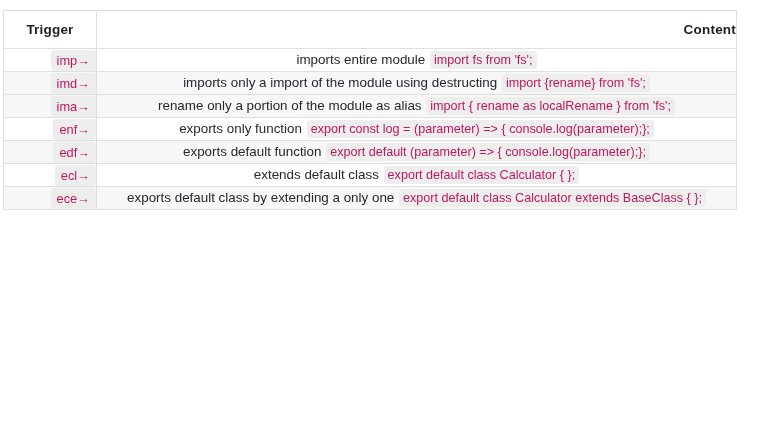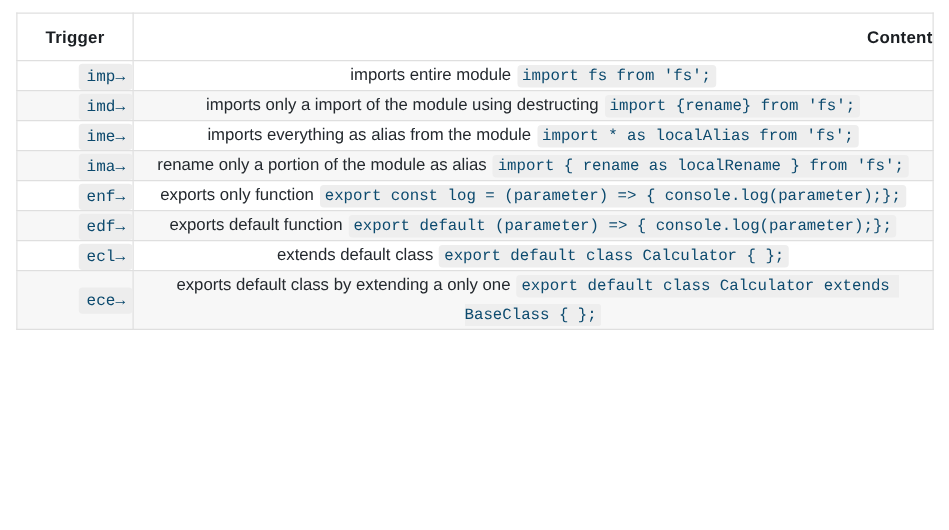--- a/index.html
+++ b/index.html
@@ -16,21 +16,21 @@
     overflow: hidden;
   }
   .page {
     position: relative;
     width: 759px;
     height: 424px;
     box-sizing: border-box;
   }
   .table-wrap {
     position: absolute;
-    left: 13px;
+    left: 3px;
     top: 10px;
     width: 733px;
   }
   table.snippet-table {
     border-collapse: collapse;
     width: 733px;
     table-layout: fixed;
     background: #ffffff;
     border: 1px solid #dcdcdc;
   }
@@ -64,26 +64,26 @@
   }
   td.content-cell {
     text-align: center;
     padding: 9px 12px 9px 13px;
     font-size: 13.4px;
     line-height: 22px;
     color: #24292e;
   }
   code.inline-code,
   code.trigger-code {
-    font-family: Liberation Mono, monospace;
+    font-family: Liberation Sans, sans-serif;
     font-size: 12.6px;
     background: #eeeeee;
     border-radius: 3px;
     padding: 2px 4px;
-    color: #0c4a6e;
+    color: #be185d;
     white-space: pre-wrap;
   }
   code.trigger-code {
     font-size: 12.8px;
     padding: 3px 6px;
     background: #ededed;
   }
   .prose {
     font-family: "Liberation Sans", sans-serif;
   }
@@ -107,24 +107,20 @@
       </thead>
       <tbody id="table-body">
           <tr class="row-odd">
             <td class="trigger-cell"><code class="trigger-code">imp→</code></td>
             <td class="content-cell"><span class="prose">imports entire module</span> <code class="inline-code">import fs from 'fs';</code></td>
           </tr>
           <tr class="row-even">
             <td class="trigger-cell"><code class="trigger-code">imd→</code></td>
             <td class="content-cell"><span class="prose">imports only a import of the module using destructing</span> <code class="inline-code">import {rename} from 'fs';</code></td>
           </tr>
-          <tr class="row-odd">
-            <td class="trigger-cell"><code class="trigger-code">ime→</code></td>
-            <td class="content-cell"><span class="prose">imports everything as alias from the module</span> <code class="inline-code">import * as localAlias from 'fs';</code></td>
-          </tr>
           <tr class="row-even">
             <td class="trigger-cell"><code class="trigger-code">ima→</code></td>
             <td class="content-cell"><span class="prose">rename only a portion of the module as alias</span> <code class="inline-code">import { rename as localRename } from 'fs';</code></td>
           </tr>
           <tr class="row-odd">
             <td class="trigger-cell"><code class="trigger-code">enf→</code></td>
             <td class="content-cell"><span class="prose">exports only function</span> <code class="inline-code">export const log = (parameter) =&gt; { console.log(parameter);};</code></td>
           </tr>
           <tr class="row-even">
             <td class="trigger-cell"><code class="trigger-code">edf→</code></td>

